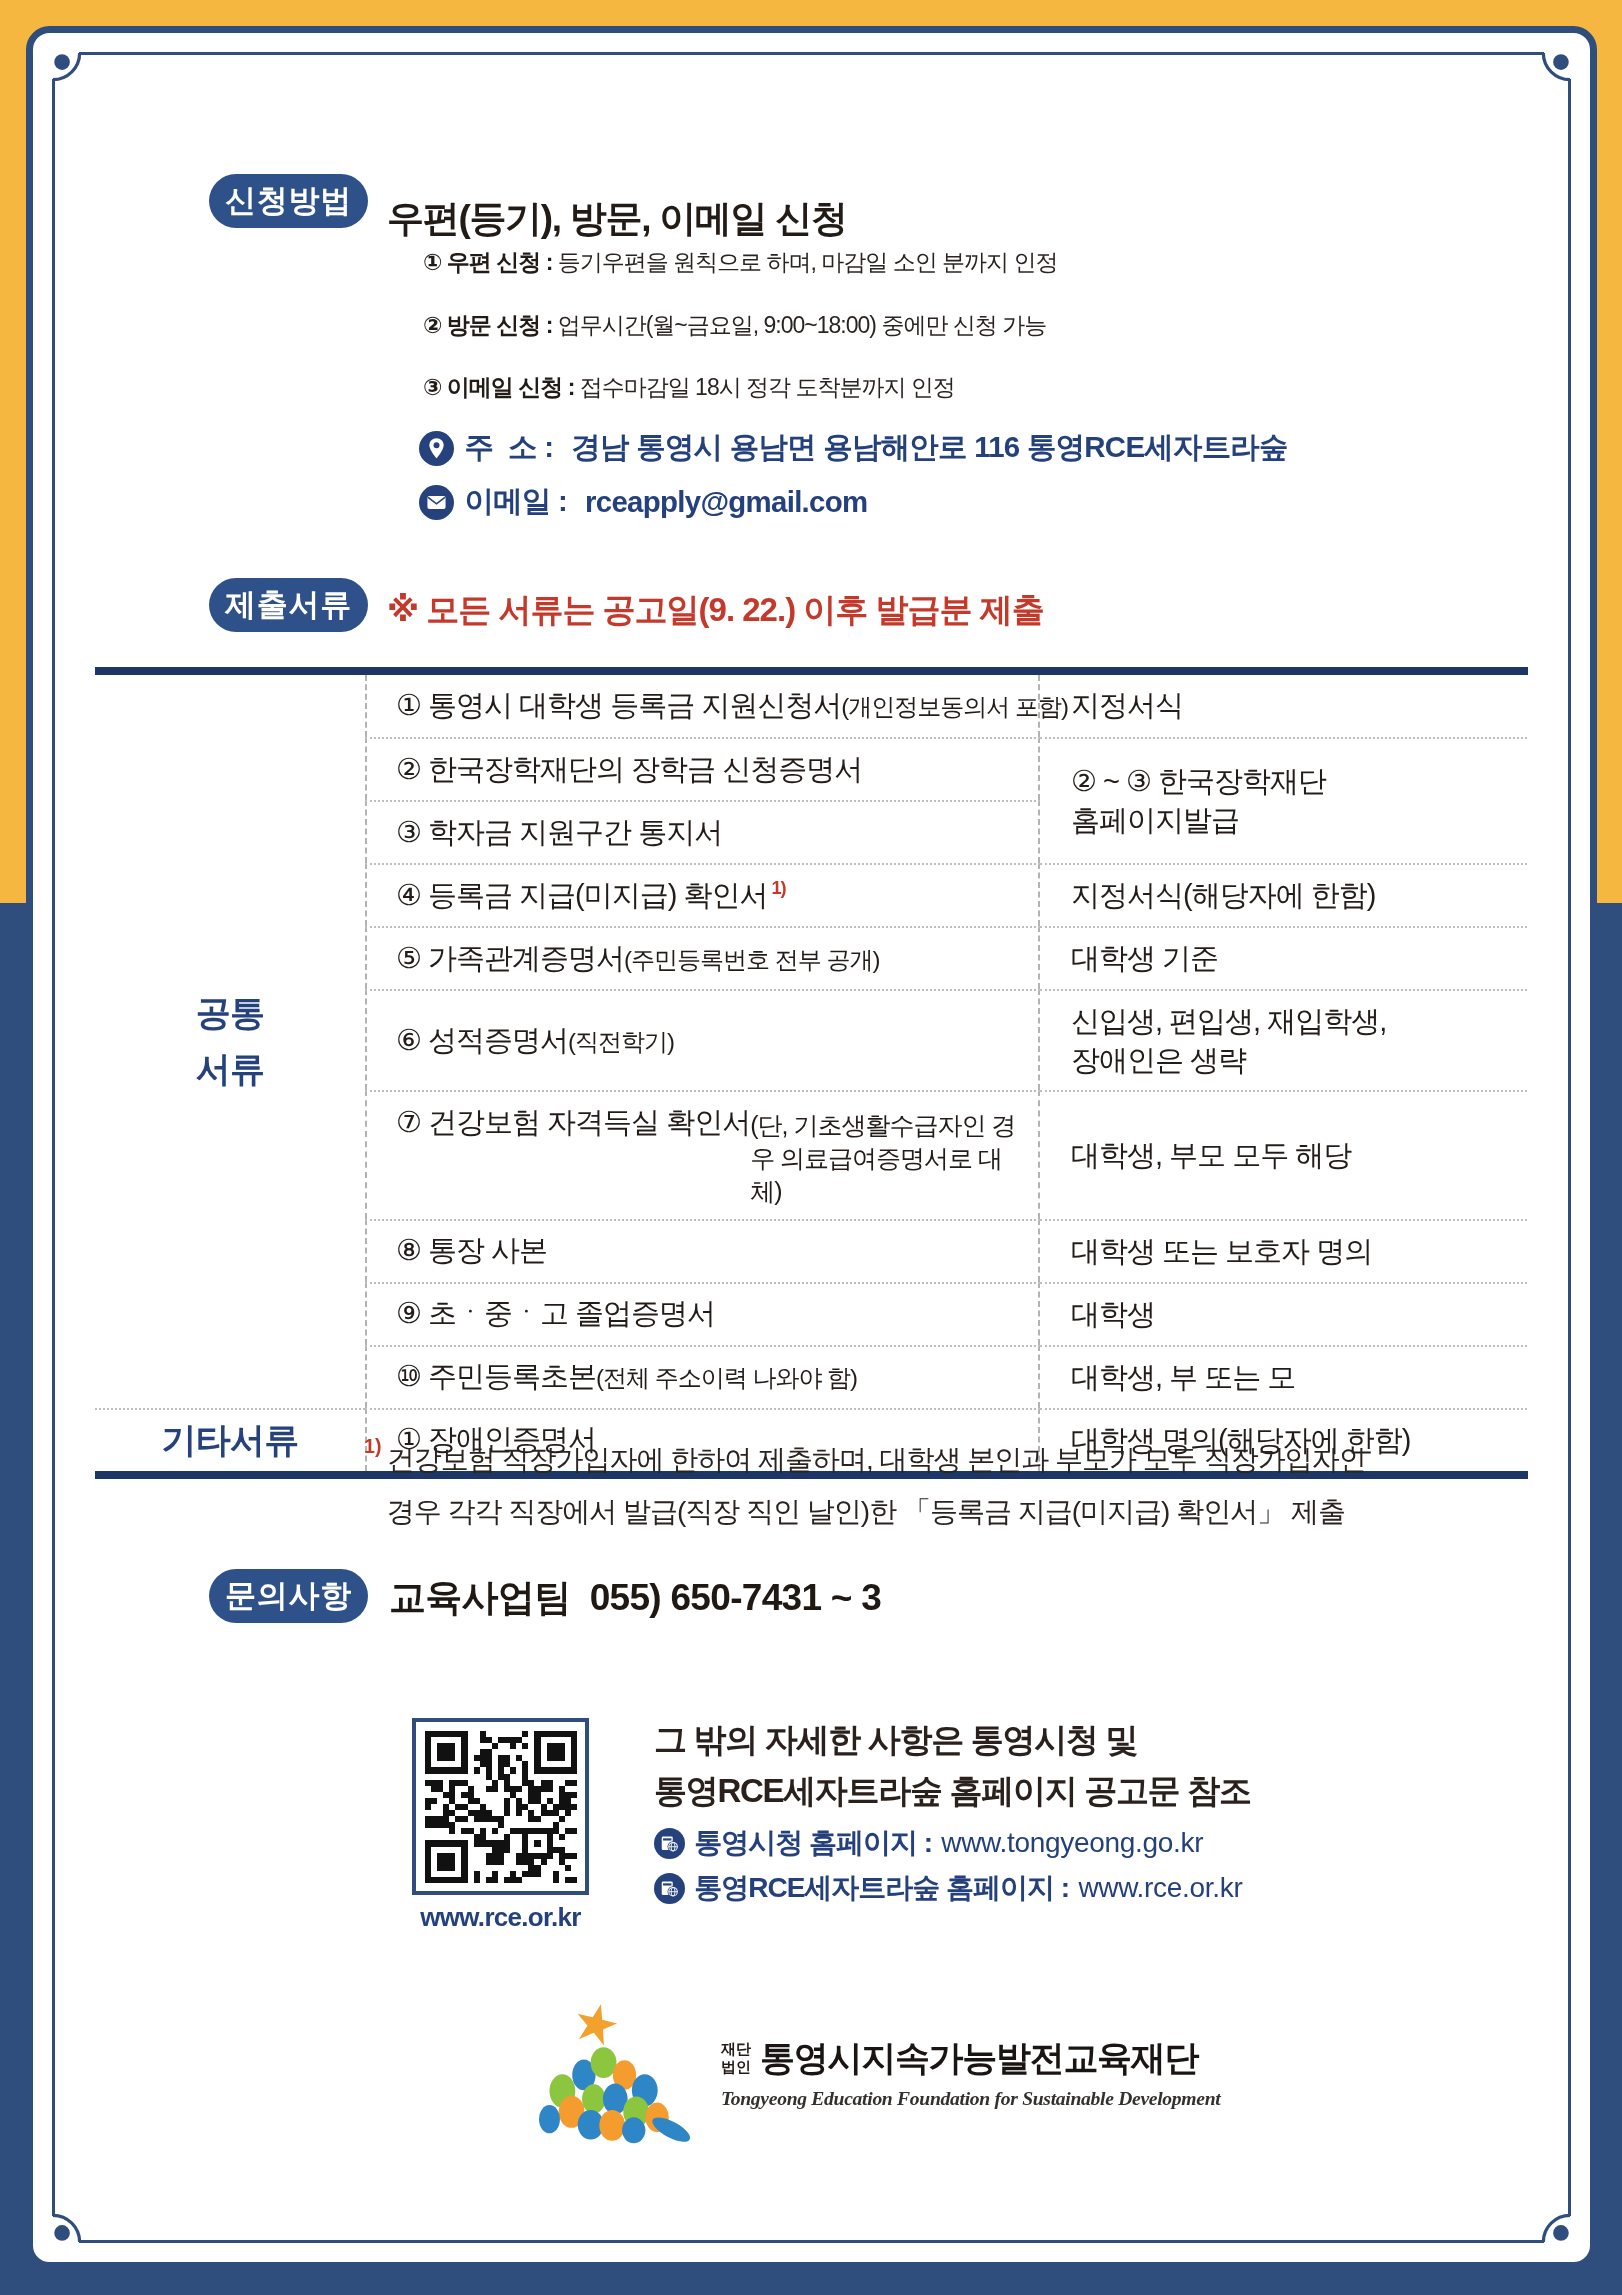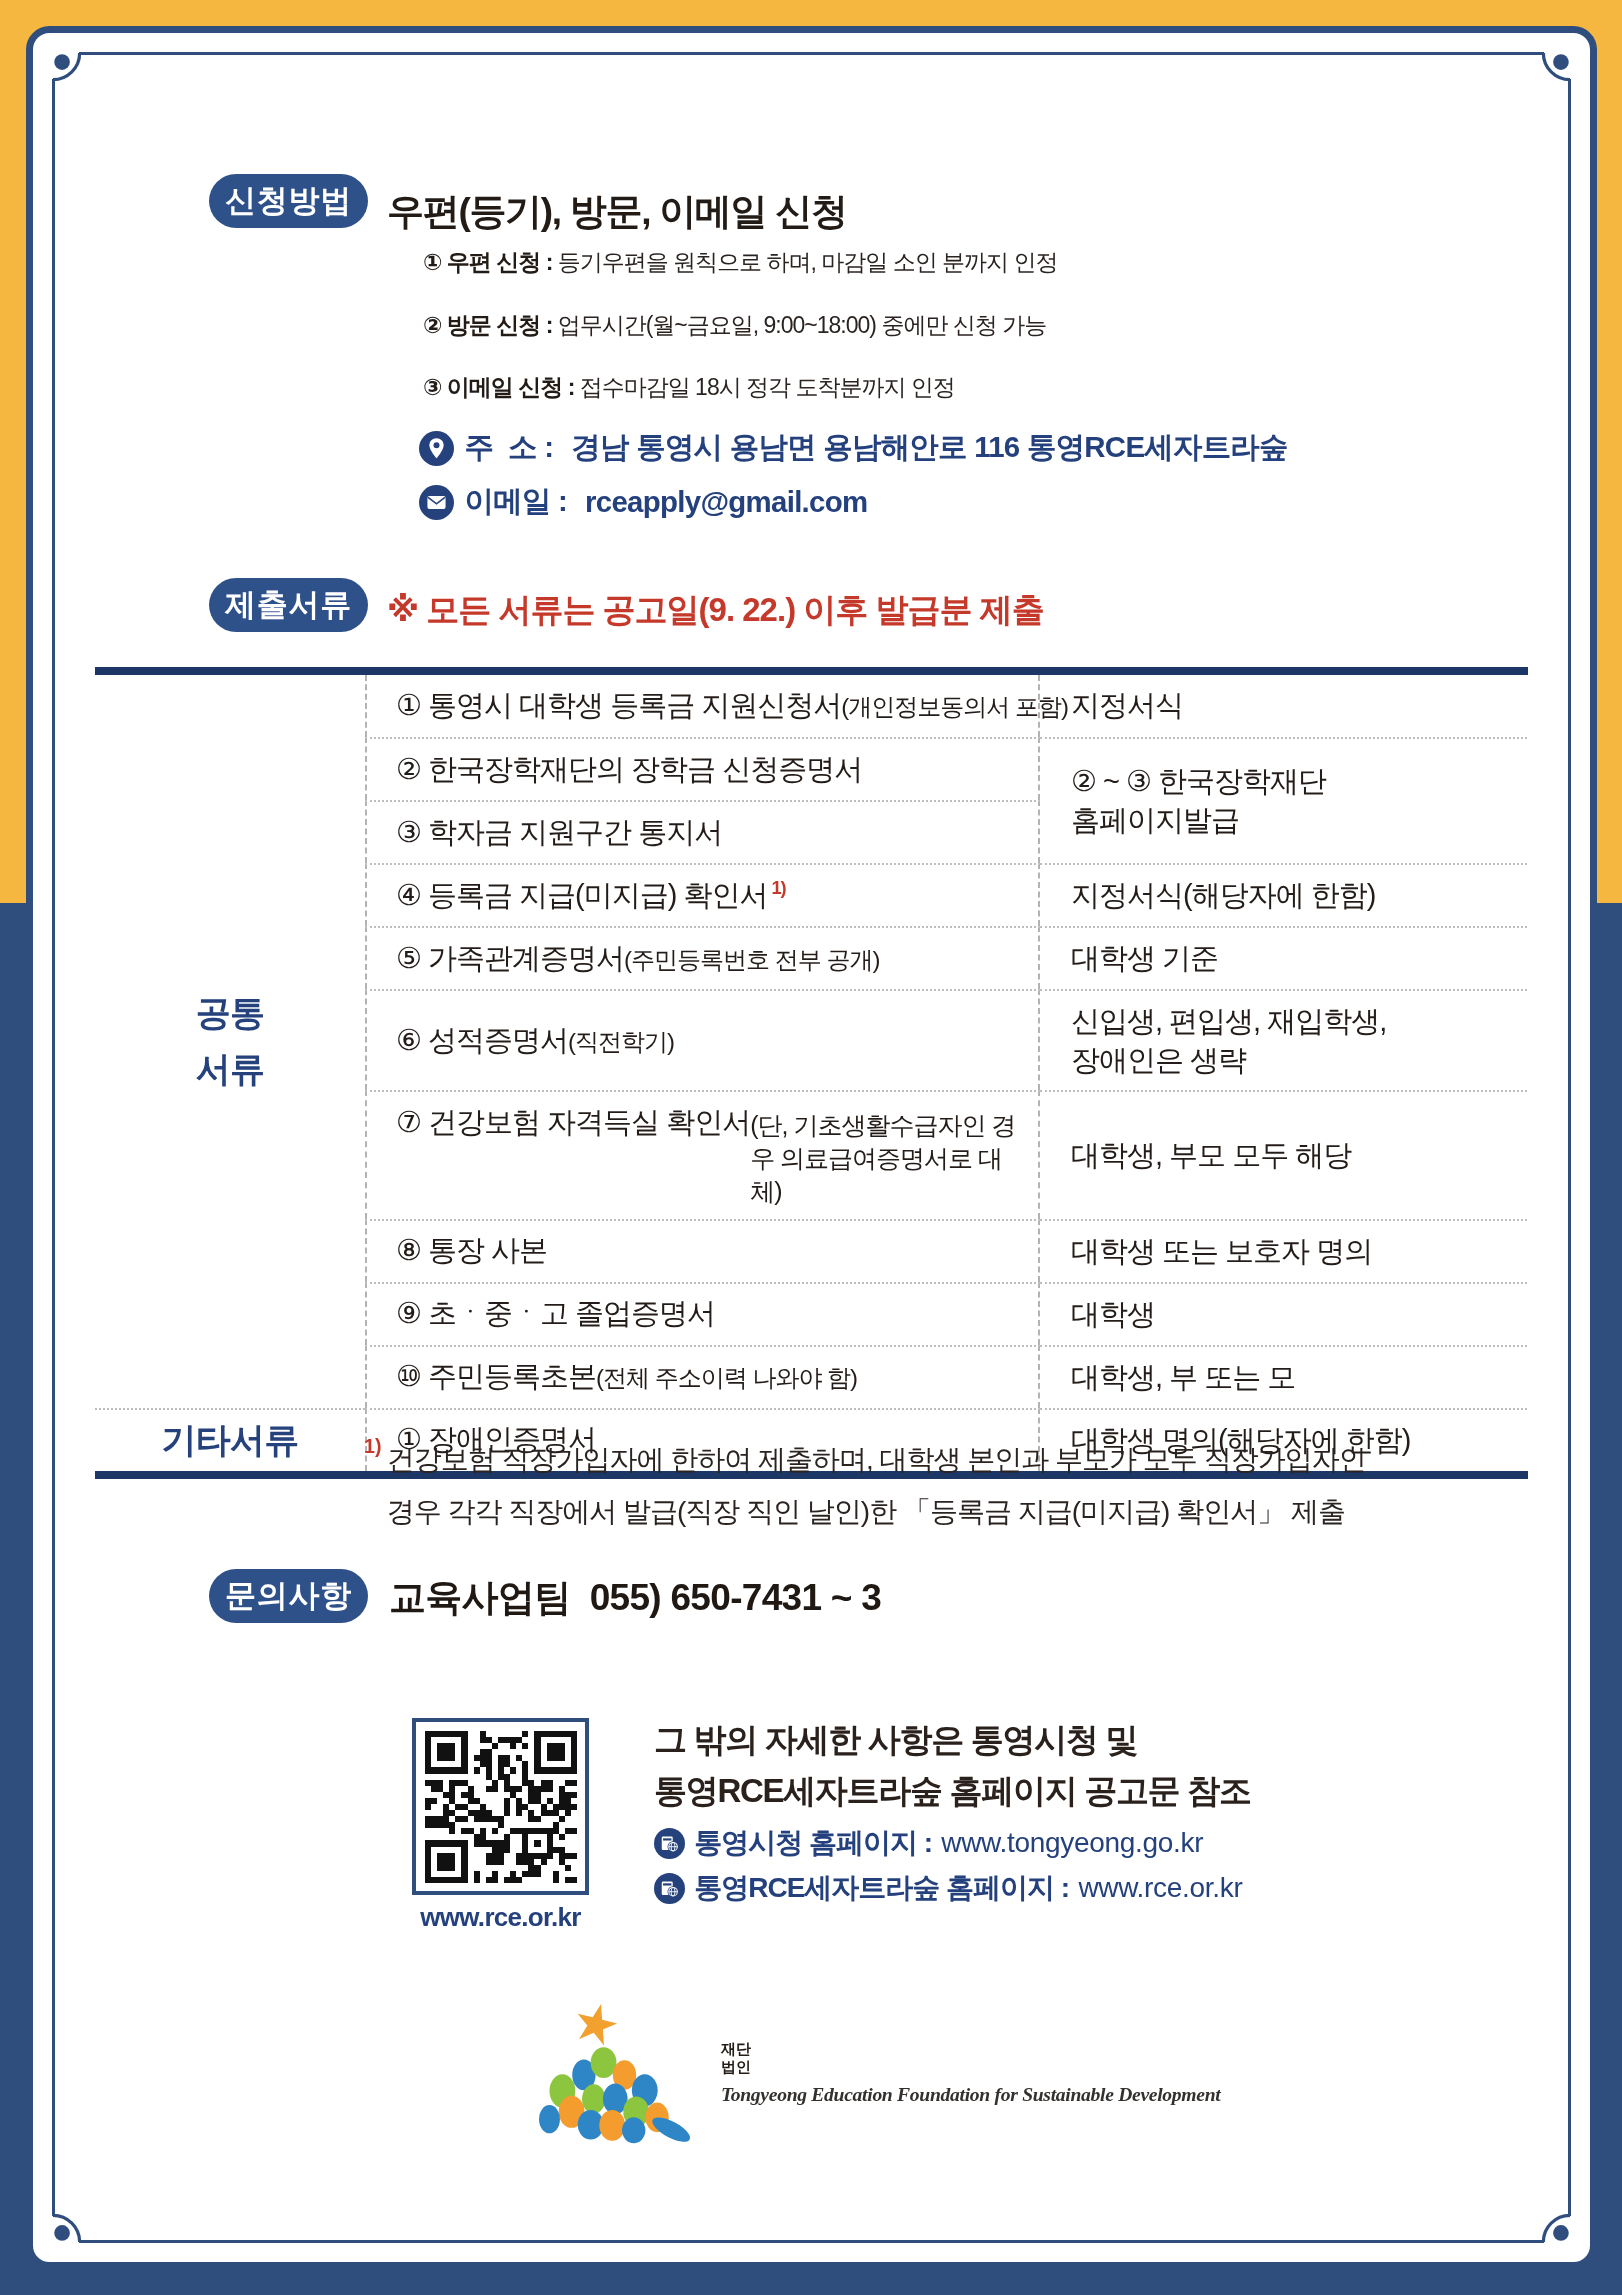--- a/index.html
+++ b/index.html
@@ -16,21 +16,21 @@
   .corner{position:absolute;width:56px;height:56px;}
   .corner.tl{left:51px;top:51px;}
   .corner.tr{right:51px;top:51px;transform:scaleX(-1);}
   .corner.bl{left:51px;bottom:51px;transform:scaleY(-1);}
   .corner.br{right:51px;bottom:51px;transform:scale(-1,-1);}
   
   .badge{position:absolute;left:209px;width:159px;height:54px;background:#2F5189;color:#fff;
          font-weight:700;font-size:31px;letter-spacing:0.7px;border-radius:29px;
          display:flex;align-items:center;justify-content:center;}
   
-  .h-title{position:absolute;left:387px;top:187px;font-size:37px;font-weight:800;color:#221B16;letter-spacing:-1.3px;}
+  .h-title{position:absolute;left:387px;top:194px;font-size:37px;font-weight:800;color:#221B16;letter-spacing:-1.3px;}
   .item{position:absolute;left:423px;font-size:23px;color:#2A2320;letter-spacing:-1px;white-space:nowrap;}
   .item b{font-weight:800;color:#221B16;}
   .contact{position:absolute;display:flex;align-items:center;gap:10.5px;white-space:nowrap;}
   .contact .txt{font-size:29.4px;font-weight:700;color:#24417D;letter-spacing:-0.7px;white-space:pre;}
   .cicon{width:35px;height:35px;flex:0 0 35px;}
   
   .notice{position:absolute;left:387px;top:588px;font-size:33px;font-weight:800;color:#C5392B;letter-spacing:-1px;}
   .table{position:absolute;left:95px;top:667px;width:1433px;display:grid;
          grid-template-columns:270px 675px 487px;
          border-top:8.5px solid #1C3765;border-bottom:8.5px solid #1C3765;}
@@ -564,19 +564,20 @@
       <ellipse cx="249" cy="193" rx="19" ry="24" fill="#F49C2D"></ellipse>
       <ellipse cx="141" cy="205" rx="21" ry="24" fill="#2E86C6"></ellipse>
       <ellipse cx="176" cy="206" rx="21" ry="25" fill="#F49C2D"></ellipse>
       <ellipse cx="211" cy="214" rx="19" ry="21" fill="#2E86C6"></ellipse>
       <ellipse cx="272" cy="213" rx="34" ry="13" fill="#2E86C6" transform="rotate(28 272 213)"></ellipse>
     </svg>
     <div class="logo-textcol">
       <div class="logo-row">
         <div class="logo-prefix">재단
 법인</div>
+        <div class="logo-name">통영시지속가능발전교육재단</div>
       </div>
       <div class="logo-english">Tongyeong Education Foundation for Sustainable Development</div>
     </div>
   </div>
 
 </div>
 
 
 </body></html>

